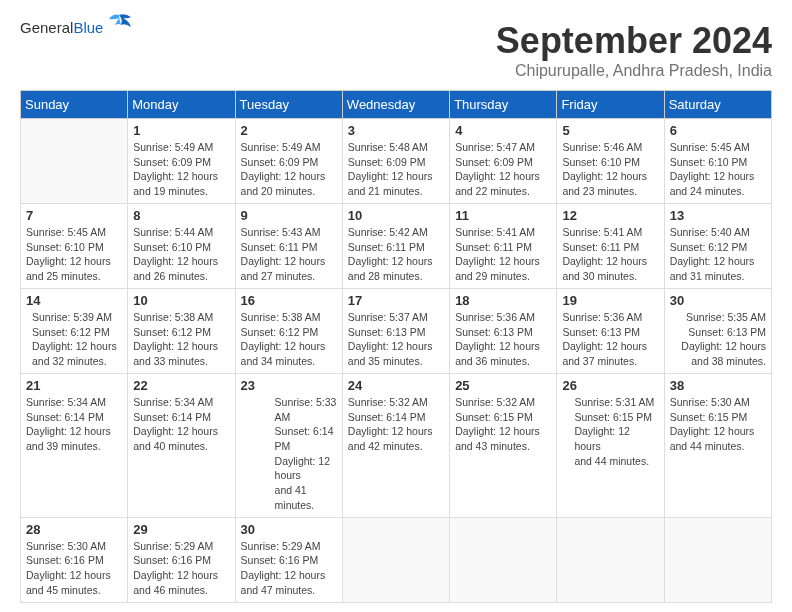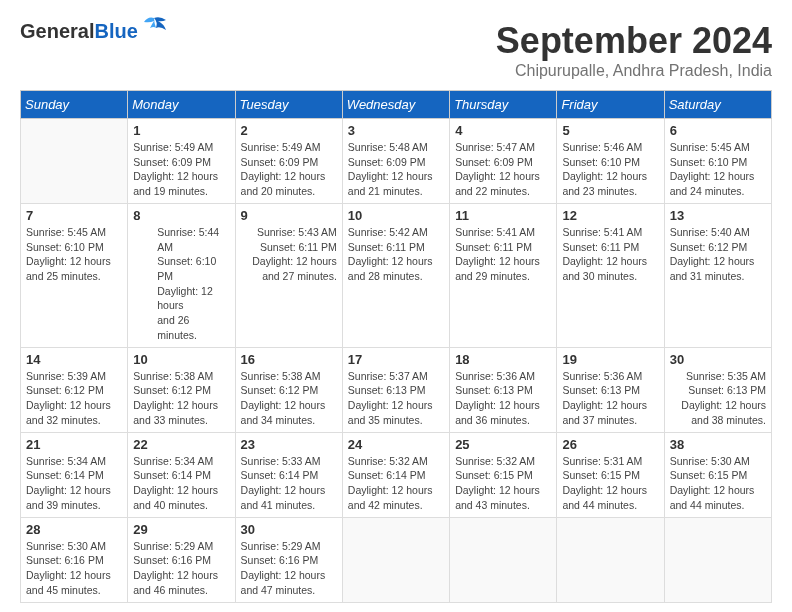--- a/index.html
+++ b/index.html
@@ -15,22 +15,22 @@
       justify-content: space-between;
       align-items: flex-start;
       margin-bottom: 10px;
     }
     .logo {
       display: flex;
       flex-direction: column;
       align-items: flex-start;
     }
     .logo-text {
-      font-size: 20px;
-      font-weight: bold;
+      font-size: 15px;
+      font-weight: normal;
       color: #333;
       line-height: 1.1;
     }
     .logo-text span.blue { color: #1565c0; }
     .title-area {
       text-align: right;
     }
     .month-title {
       font-size: 36px;
       font-weight: bold;
@@ -46,21 +46,20 @@
       border: 1px solid #ccc;
     }
     .calendar th {
       background-color: #1565c0;
       color: #fff;
       font-size: 13px;
       padding: 6px 4px;
       text-align: left;
       border: 1px solid #ccc;
       font-weight: normal;
-      font-style: italic;
     }
     .calendar td {
       vertical-align: top;
       padding: 4px 5px;
       font-size: 11px;
       border: 1px solid #ddd;
       min-height: 80px;
       width: calc(100% / 7);
       background: #fff;
     }
@@ -164,28 +163,28 @@
       <tr class="week-row">
         <td>
           <div class="day-number">7</div>
           <div class="day-info" style="white-space: pre-line;">Sunrise: 5:45 AM
 Sunset: 6:10 PM
 Daylight: 12 hours
 and 25 minutes.</div>
         </td>
         <td>
           <div class="day-number">8</div>
-          <div class="day-info" style="white-space: pre-line; margin-left: 24px;">Sunrise: 5:44 AM
+          <div class="day-info" style="white-space: pre-line;">Sunrise: 5:44 AM
 Sunset: 6:10 PM
 Daylight: 12 hours
 and 26 minutes.</div>
         </td>
         <td>
           <div class="day-number">9</div>
-          <div class="day-info" style="white-space: pre-line; text-align: right;">Sunrise: 5:43 AM
+          <div class="day-info" style="white-space: pre-line;">Sunrise: 5:43 AM
 Sunset: 6:11 PM
 Daylight: 12 hours
 and 27 minutes.</div>
         </td>
         <td>
           <div class="day-number">10</div>
           <div class="day-info" style="white-space: pre-line;">Sunrise: 5:42 AM
 Sunset: 6:11 PM
 Daylight: 12 hours
 and 28 minutes.</div>
@@ -208,21 +207,21 @@
           <div class="day-number">13</div>
           <div class="day-info" style="white-space: pre-line;">Sunrise: 5:40 AM
 Sunset: 6:12 PM
 Daylight: 12 hours
 and 31 minutes.</div>
         </td>
       </tr>
       <tr class="week-row">
         <td>
           <div class="day-number">14</div>
-          <div class="day-info" style="white-space: pre-line;">Sunrise: 5:39 AM
+          <div class="day-info" style="white-space: pre-line; margin-left: 6px;">Sunrise: 5:39 AM
 Sunset: 6:12 PM
 Daylight: 12 hours
 and 32 minutes.</div>
         </td>
         <td>
           <div class="day-number">10</div>
           <div class="day-info" style="white-space: pre-line;">Sunrise: 5:38 AM
 Sunset: 6:12 PM
 Daylight: 12 hours
 and 33 minutes.</div>
@@ -273,42 +272,42 @@
         </td>
         <td>
           <div class="day-number">22</div>
           <div class="day-info" style="white-space: pre-line;">Sunrise: 5:34 AM
 Sunset: 6:14 PM
 Daylight: 12 hours
 and 40 minutes.</div>
         </td>
         <td>
           <div class="day-number">23</div>
-          <div class="day-info" style="white-space: pre-line;">Sunrise: 5:33 AM
+          <div class="day-info" style="white-space: pre-line; margin-left: 34px;">Sunrise: 5:33 AM
 Sunset: 6:14 PM
 Daylight: 12 hours
 and 41 minutes.</div>
         </td>
         <td>
           <div class="day-number">24</div>
           <div class="day-info" style="white-space: pre-line;">Sunrise: 5:32 AM
 Sunset: 6:14 PM
 Daylight: 12 hours
 and 42 minutes.</div>
         </td>
         <td>
           <div class="day-number">25</div>
           <div class="day-info" style="white-space: pre-line;">Sunrise: 5:32 AM
 Sunset: 6:15 PM
 Daylight: 12 hours
 and 43 minutes.</div>
         </td>
         <td>
           <div class="day-number">26</div>
-          <div class="day-info" style="white-space: pre-line;">Sunrise: 5:31 AM
+          <div class="day-info" style="white-space: pre-line; margin-left: 12px;">Sunrise: 5:31 AM
 Sunset: 6:15 PM
 Daylight: 12 hours
 and 44 minutes.</div>
         </td>
         <td>
           <div class="day-number">38</div>
           <div class="day-info" style="white-space: pre-line;">Sunrise: 5:30 AM
 Sunset: 6:15 PM
 Daylight: 12 hours
 and 44 minutes.</div>

